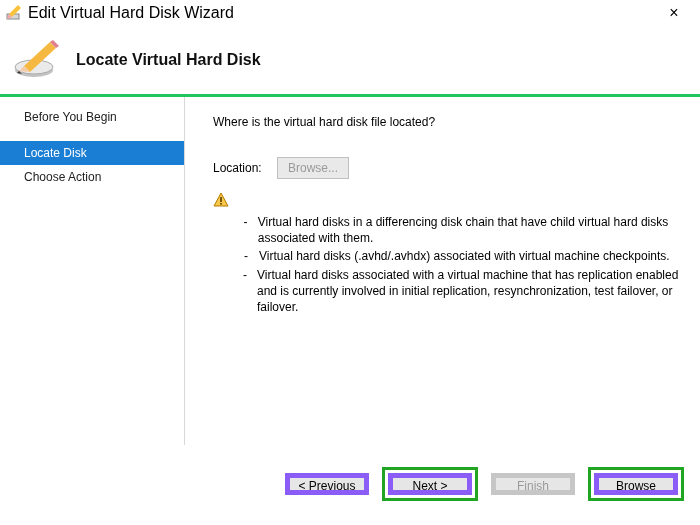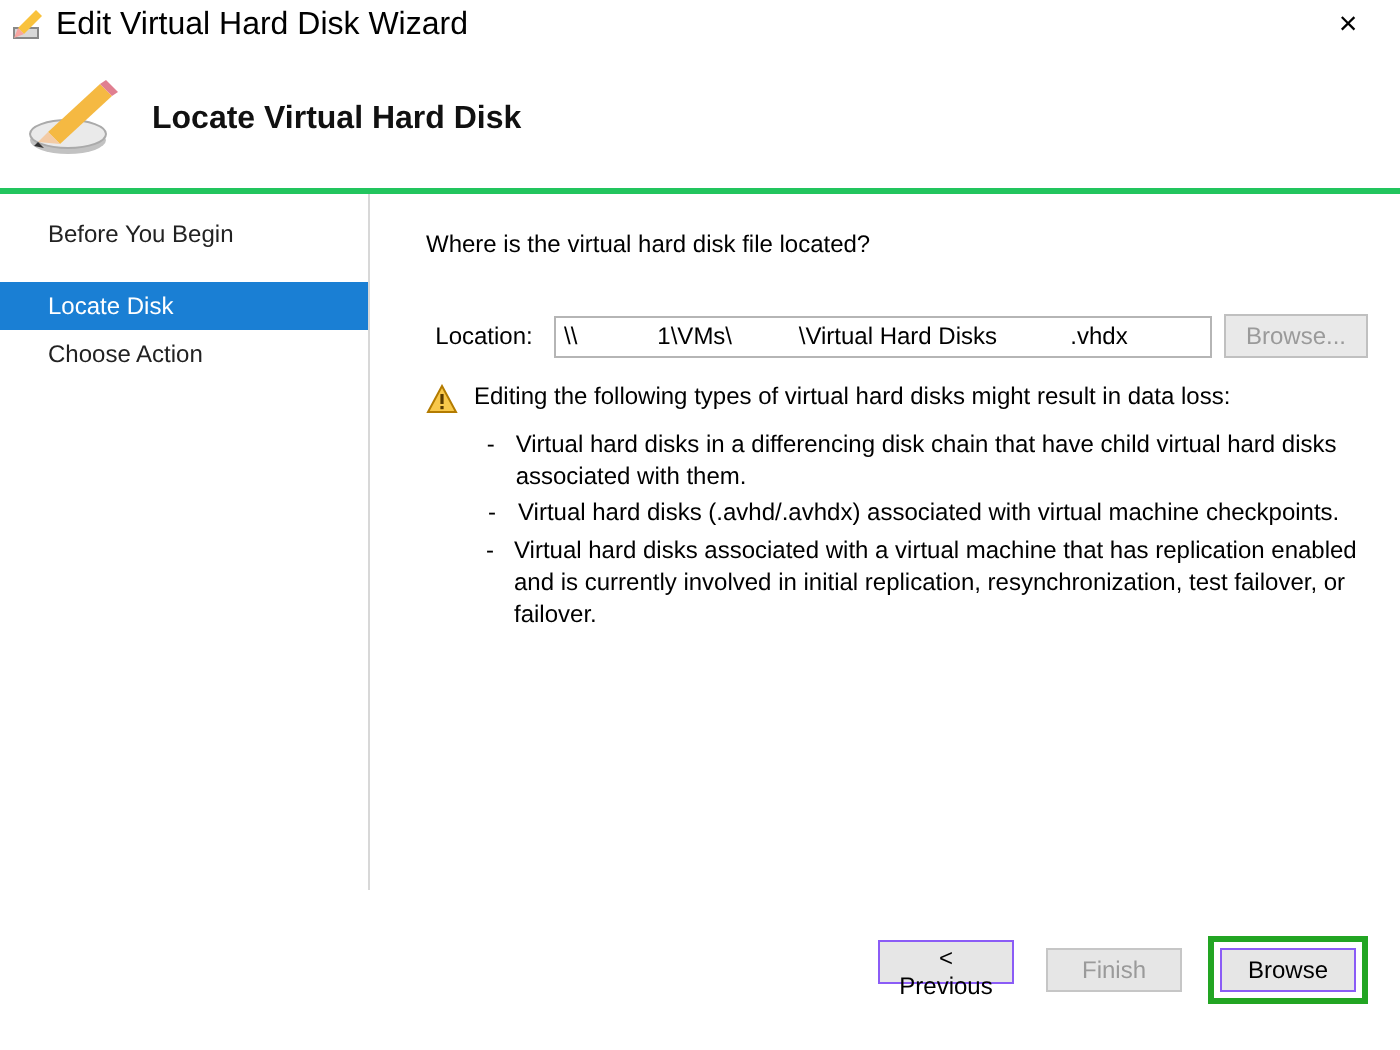--- a/index.html
+++ b/index.html
@@ -11,33 +11,33 @@
   .header { display: flex; align-items: center; padding: 14px 20px 14px 8px; border-bottom: 3px solid #22c55e; }
   .header .headicon { width: 48px; height: 40px; margin: 0 16px 0 4px; }
   .header h1 { margin: 0; font-size: 16px; font-weight: 700; color: #111; }
   .body { display: flex; height: 348px; }
   .sidebar { width: 185px; border-right: 1px solid #d8d8d8; padding-top: 8px; }
   .side-item { padding: 5px 24px; cursor: pointer; color: #222; }
   .side-item.selected { background: #1a7fd4; color: #fff; margin-top: 12px; }
   .content { flex: 1; padding: 12px 16px 12px 28px; }
   .prompt { margin: 6px 0 28px 0; }
   .locrow { display: flex; align-items: center; margin-bottom: 12px; gap: 6px; }
-  .locrow label { width: 58px; text-align: center; }
+  .locrow label { width: 58px; }
   .locrow input { flex: 1; height: 21px; border: 1px solid #b5b5b5; padding: 1px 4px; font-size: 12px; background: #fff; }
   .locrow button { width: 72px; height: 22px; border: 1px solid #c0c0c0; background: #e9e9e9; color: #9a9a9a; font-size: 12px; }
   .warnrow { display: flex; gap: 8px; align-items: flex-start; margin-bottom: 6px; }
   .warnrow .wicon { width: 16px; height: 16px; flex-shrink: 0; margin-top: 1px; }
   .warnrow .wtext { line-height: 1.3; }
   .bullets { padding-left: 30px; }
   .bullets .b { display: flex; gap: 10px; line-height: 1.35; margin-bottom: 2px; }
   .bullets .dash { width: 6px; text-align: center; }
   .footer { display: flex; justify-content: flex-end; align-items: center; padding: 22px 16px; gap: 10px; border-top: 0; }
   .footer .btnwrap { padding: 3px; }
   .footer .btnwrap.hl { border: 3px solid #22a523; }
-  .footer button { width: 68px; height: 22px; border: 1px solid #8b5cf6; background: #e6e6e6; font-size: 12px; cursor: pointer; }
+  .footer button { width: 84px; height: 22px; border: 5px solid #8b5cf6; background: #e6e6e6; font-size: 12px; cursor: pointer; }
   .footer button.disabled { color: #9a9a9a; border-color: #c6c6c6; cursor: default; }
 </style>
 </head>
 <body>
 
 <div class="titlebar">
   <span class="icon">
     <svg viewBox="0 0 16 16">
         <rect x="1" y="9" width="12" height="5" fill="#d8d8d8" stroke="#888"></rect>
         <polygon points="3,9 12,0 15,3 6,12" fill="#f9c23c"></polygon>
@@ -66,47 +66,46 @@
   <div class="sidebar">
     <div class="side-item"><span>Before You Begin</span></div>
     <div class="side-item selected"><span>Locate Disk</span></div>
     <div class="side-item"><span>Choose Action</span></div>
   </div>
 
   <div class="content">
     <div class="prompt">Where is the virtual hard disk file located?</div>
     <div class="locrow">
       <label>Location:</label>
-      <input type="text" value="\\            1\VMs\          \Virtual Hard Disks           .vhdx" style="">
       <button class="disabled">Browse...</button>
     </div>
     <div class="warnrow">
       <span class="wicon">
         <svg viewBox="0 0 16 16">
             <polygon points="8,1 15,14 1,14" fill="#f8c84b" stroke="#b37b00"></polygon>
             <rect x="7.2" y="5" width="1.6" height="5" fill="#5a3b00"></rect>
             <rect x="7.2" y="11" width="1.6" height="1.6" fill="#5a3b00"></rect>
           </svg>
       </span>
-      <span class="wtext">Editing the following types of virtual hard disks might result in data loss:</span>
     </div>
     <div class="bullets">
       <div class="b">
           <span class="dash">-</span>
           <span>Virtual hard disks in a differencing disk chain that have child virtual hard disks associated with them.</span>
         </div>
       <div class="b">
           <span class="dash">-</span>
           <span>Virtual hard disks (.avhd/.avhdx) associated with virtual machine checkpoints.</span>
         </div>
       <div class="b">
           <span class="dash">-</span>
           <span>Virtual hard disks associated with a virtual machine that has replication enabled and is currently involved in initial replication, resynchronization, test failover, or failover.</span>
         </div>
     </div>
   </div>
 </div>
 
 <div class="footer">
   <div class="btnwrap"><button>&lt; Previous</button></div>
+  <div class="btnwrap hl"><button>Next &gt;</button></div>
   <div class="btnwrap"><button class="disabled">Finish</button></div>
   <div class="btnwrap hl"><button>Browse</button></div>
 </div>
 
 </body></html>

